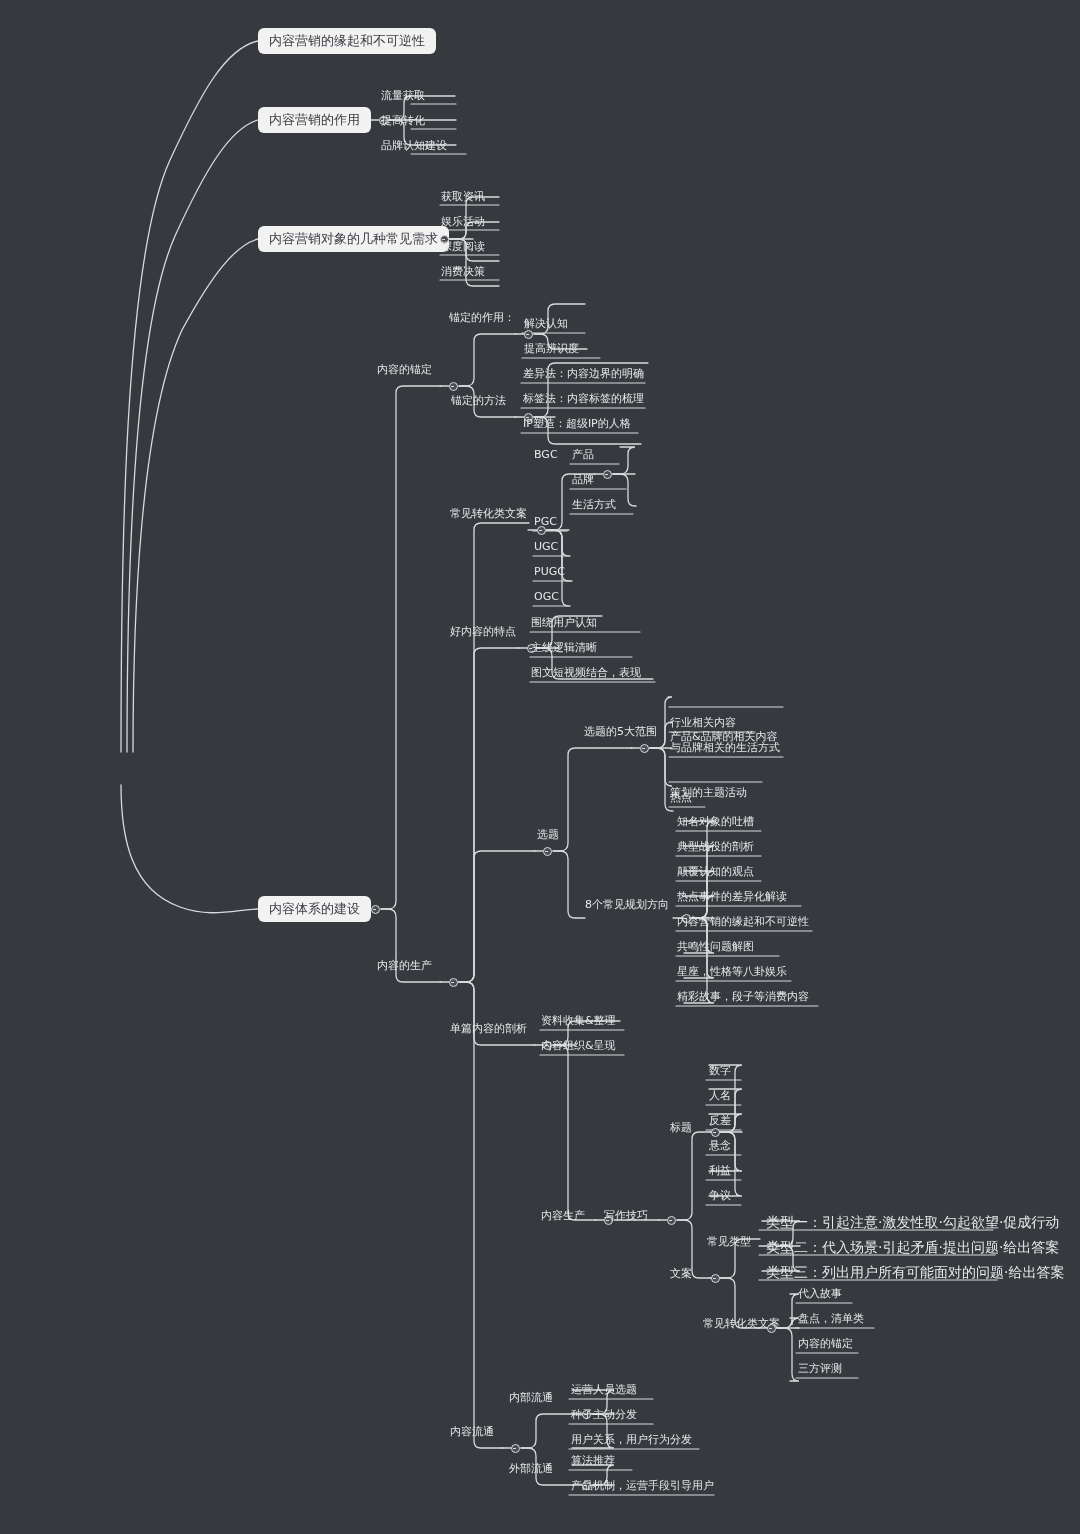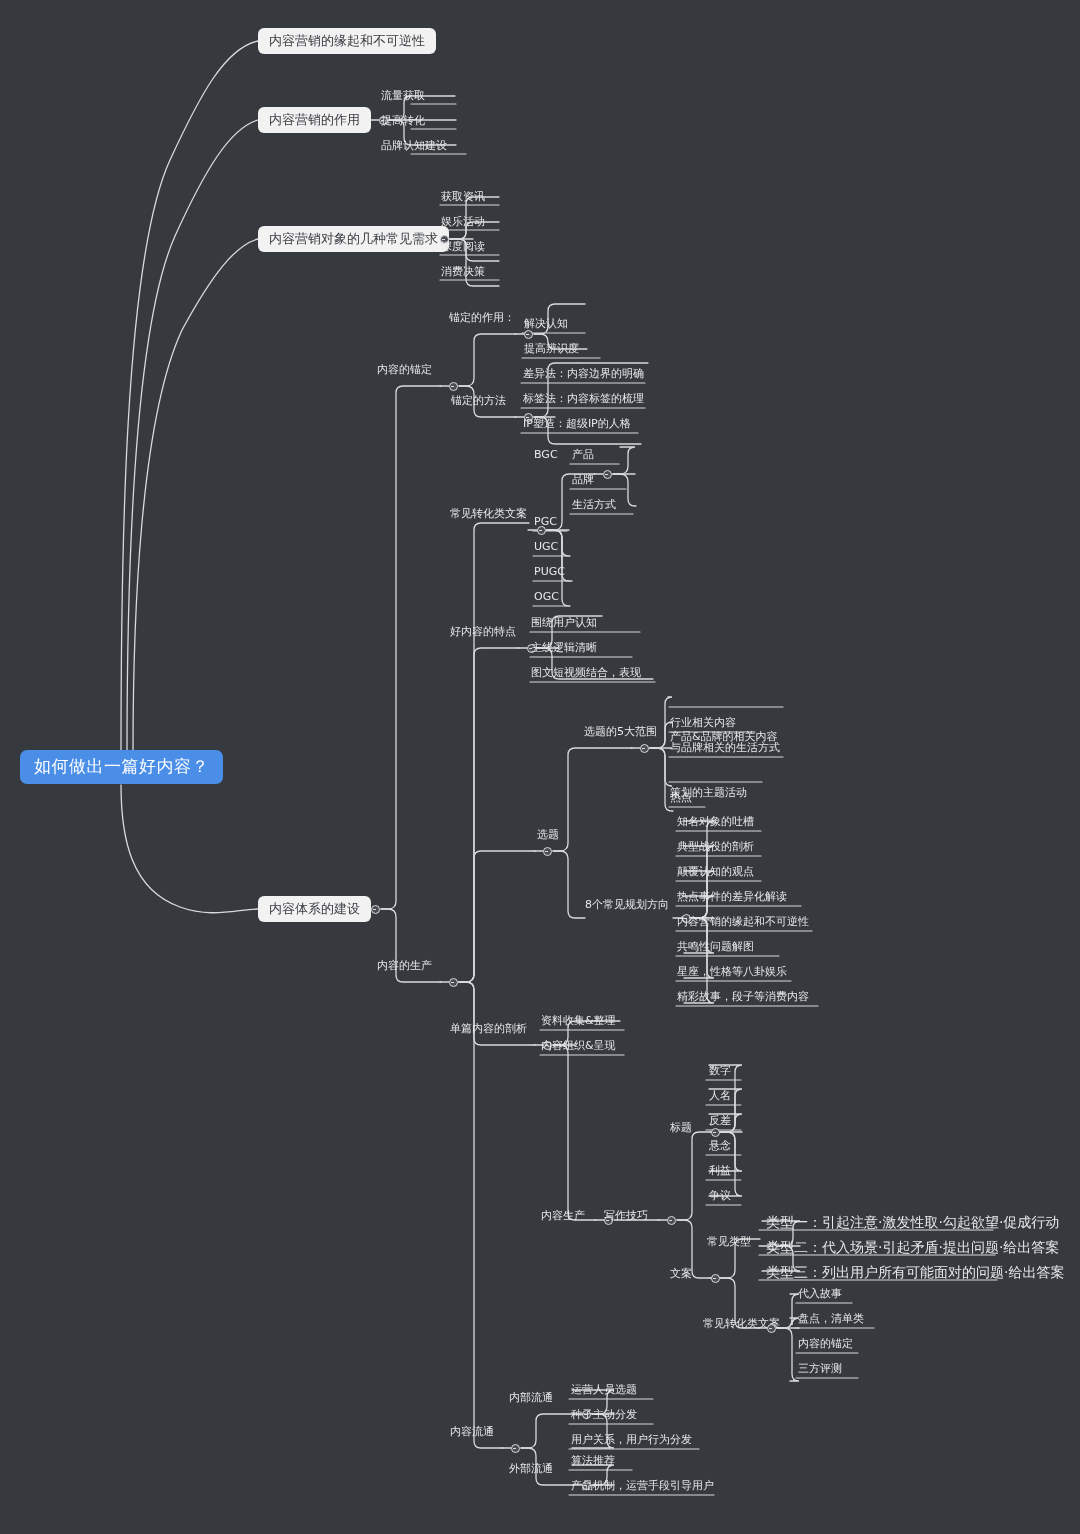--- a/index.html
+++ b/index.html
@@ -277,21 +277,20 @@
         <path d="M796,1378 H858"></path>
 
       <path d="M569,1399 H653"></path>
         <path d="M569,1424 H653"></path>
         <path d="M569,1449 H699"></path>
       <path d="M569,1470 H632"></path>
         <path d="M569,1495 H714"></path>
     </g>
   </svg>
 
-  <div class="node root" style="left:20px; top:750px;"><span>如何做出一篇好内容？</span></div>
 
   <div class="node lvl1" style="left:258px; top:28px;"><span>内容营销的缘起和不可逆性</span></div>
   <div class="node lvl1" style="left:258px; top:107px;"><span>内容营销的作用</span></div>
   <div class="node lvl1" style="left:258px; top:226px;"><span>内容营销对象的几种常见需求</span></div>
   <div class="node lvl1" style="left:258px; top:896px;"><span>内容体系的建设</span></div>
 
   <div class="connector" style="left:379px; top:116px;"></div>
   <div class="connector" style="left:440px; top:235px;"></div>
   <div class="connector" style="left:371px; top:905px;"></div>
 

